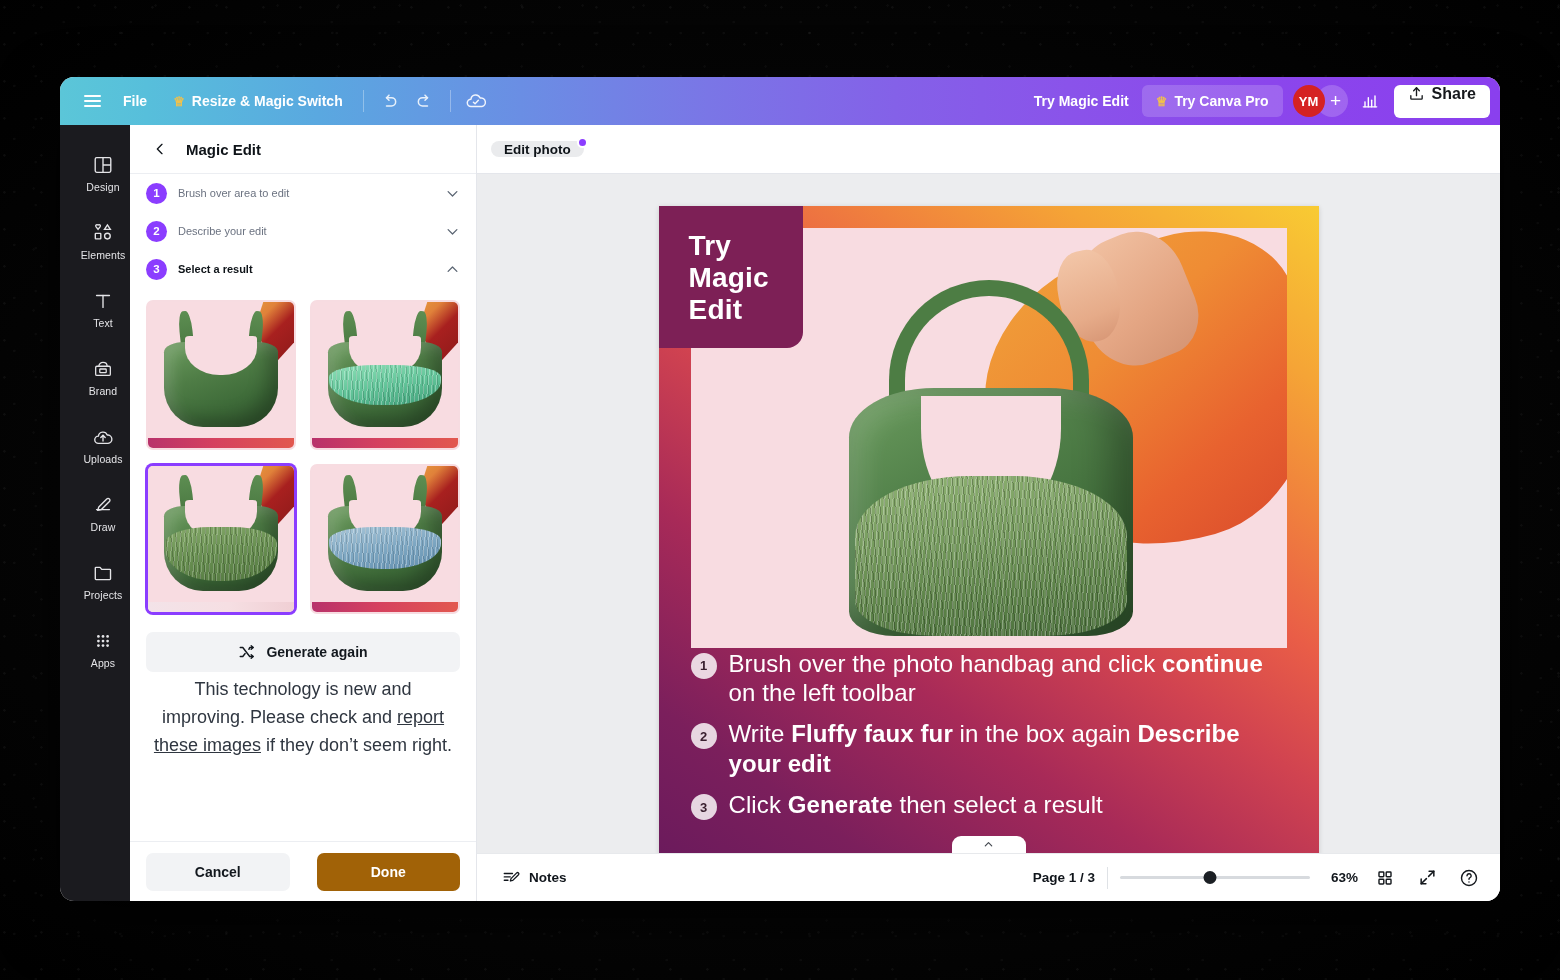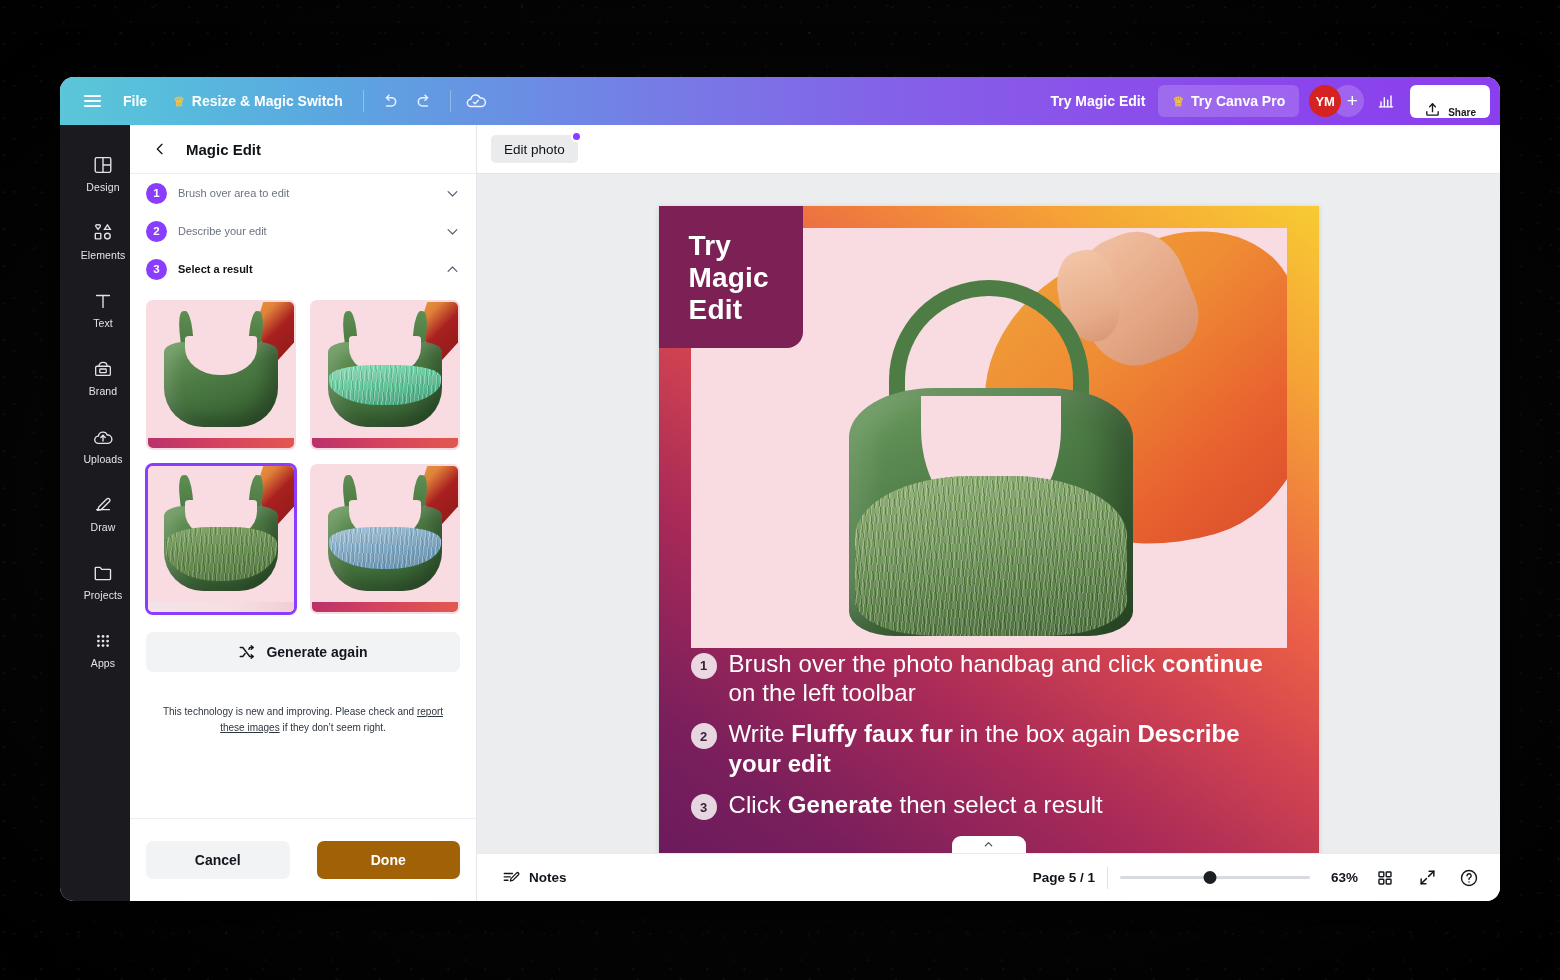--- a/index.html
+++ b/index.html
@@ -124,23 +124,23 @@
     width: 32px; height: 32px; border-radius: 50%;
     background: rgba(255,255,255,.18);
     display: flex; align-items: center; justify-content: center;
     font-size: 19px; color: #fff; margin-left: -9px;
     padding-left: 8px;
     cursor: pointer;
   }
 
   .share-btn {
     height: 33px; padding: 0 14px;
-    display: flex; align-items: flex-end; gap: 7px;
+    display: flex; align-items: flex-start; gap: 7px;
     background: #ffffff; border-radius: 6px;
-    font-size: 10px; font-weight: 700; color: #16181c;
+    font-size: 16px; font-weight: 700; color: #16181c;
     cursor: pointer; margin-left: 6px;
   }
 
   
   #body { display: flex; height: 776px; }
 
   
   #rail {
     width: 70px;
     background: #1b1b1f;
@@ -289,32 +289,32 @@
     height: 40px;
     border-radius: 7px;
     background: #f2f3f5;
     display: flex; align-items: center; justify-content: center;
     gap: 10px;
     font-size: 14px; font-weight: 700; color: #12171d;
     cursor: pointer;
   }
 
   #disclaimer {
-    margin-top: 32px;
+    margin-top: 4px;
     text-align: center;
-    font-size: 10px;
+    font-size: 18px;
     line-height: 1.55;
     color: #2f3640;
     padding: 0 6px;
   }
   #disclaimer a { color: #2f3640; text-decoration: underline; cursor: pointer; }
 
   #panel-foot {
     flex: none;
-    height: 83px;
+    height: 60px;
     border-top: 1px solid #eceef2;
     display: flex; align-items: center; gap: 27px;
     padding: 0 16px;
   }
   .foot-btn {
     flex: 1; height: 38px; border-radius: 7px;
     display: flex; align-items: center; justify-content: center;
     font-size: 14px; font-weight: 700; cursor: pointer;
   }
   #cancel-btn { background: #f2f3f5; color: #12171d; }
@@ -329,24 +329,24 @@
   }
   #editor-toolbar {
     height: 49px; flex: none;
     background: #fff;
     border-bottom: 1px solid #e4e6eb;
     display: flex; align-items: center;
     padding: 0 14px;
   }
   #edit-photo-tab {
     position: relative;
-    height: 28px; padding: 0 13px;
+    height: 16px; padding: 0 13px;
     display: flex; align-items: center;
-    background: #eaebed; border-radius: 5px;
-    font-size: 13.5px; font-weight: 400; color: #0e1318;
+    background: #eaebed; border-radius: 11px;
+    font-size: 13.5px; font-weight: 700; color: #0e1318;
     cursor: pointer;
   }
   #edit-photo-tab .dot {
     position: absolute; top: -4px; right: -4px;
     width: 11px; height: 11px; border-radius: 50%;
     background: #8b3dff; border: 2px solid #fff;
   }
 
   #canvas-area {
     flex: 1; position: relative;
@@ -893,21 +893,21 @@
             <svg width="18" height="18" viewBox="0 0 24 24" fill="none" stroke="#10151b" stroke-width="1.7" stroke-linecap="round" stroke-linejoin="round">
               <line x1="3" y1="6" x2="14" y2="6"></line>
               <line x1="3" y1="10.5" x2="11" y2="10.5"></line>
               <line x1="3" y1="15" x2="8" y2="15"></line>
               <path d="M19.6 5.2a1.7 1.7 0 0 1 2.4 2.4l-7.6 7.6-3.2.8.8-3.2z"></path>
             </svg>
             <span>Notes</span>
           </div>
 
           <div class="sb-right">
-            <div id="page-indicator">Page 5 / 1</div>
+            <div id="page-indicator">Page 1 / 3</div>
             <div class="sb-div"></div>
 
             <div id="zoom-slider">
               <div id="zoom-track"></div>
               <div id="zoom-knob" style="left: 47.25%;"></div>
             </div>
 
             <div id="zoom-value">63%</div>
 
             <div class="sb-icon-btn">

